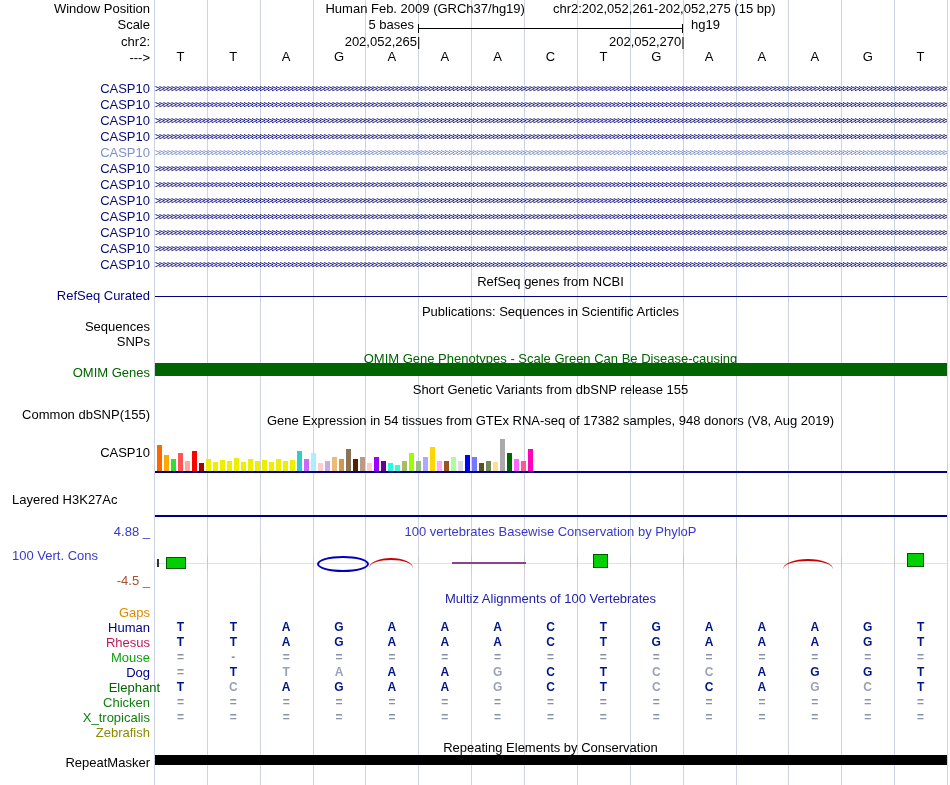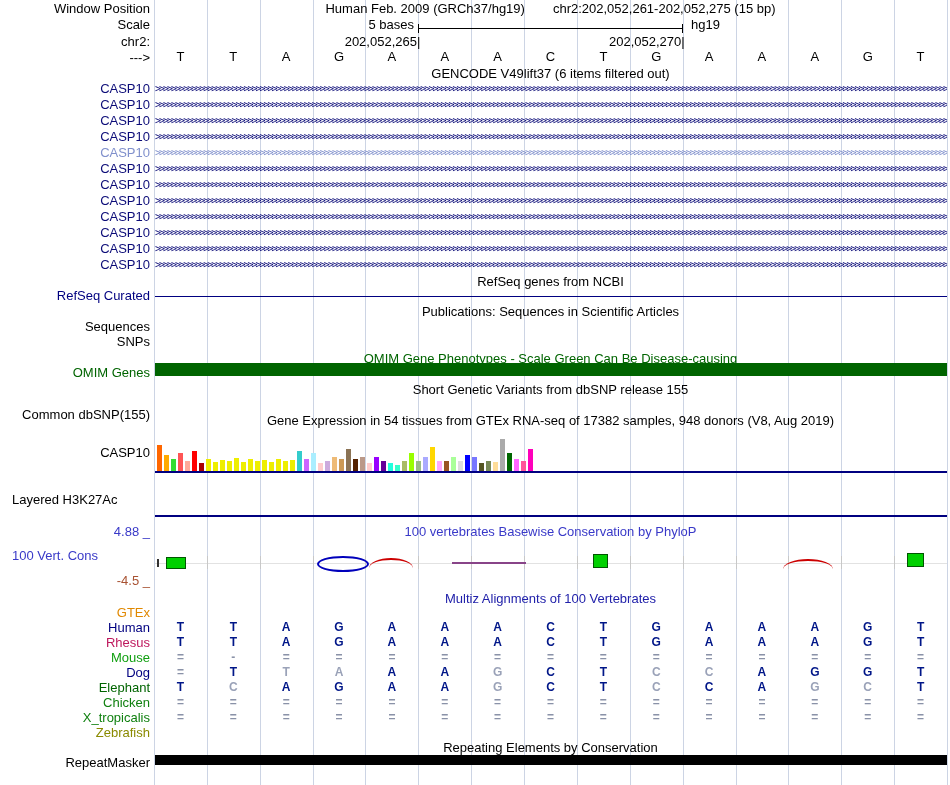--- a/index.html
+++ b/index.html
@@ -54,21 +54,20 @@
   <div class="gutter" style="top:18px">Scale</div>
   <div class="rtick" style="left:414px;top:18px">5 bases</div>
   <div class="abs" style="left:418px;top:28px;width:264px;border-top:1px solid #000"></div>
   <div class="abs" style="left:418px;top:24px;width:1px;height:9px;background:#000"></div>
   <div class="abs" style="left:682px;top:24px;width:1px;height:9px;background:#000"></div>
   <div class="abs" style="left:691px;top:18px;font-size:13px;line-height:13px">hg19</div>
 
   <div class="gutter" style="top:35px">chr2:</div>
   <div class="gutter" style="top:51px">---&gt;</div>
 
-  <div class="heading" style="top:67px">GENCODE V49lift37 (6 items filtered out)</div>
   <div class="heading" style="top:305px">Publications: Sequences in Scientific Articles</div>
   <div class="heading" style="top:275px">RefSeq genes from NCBI</div>
   <div class="heading c-green" style="top:352px">OMIM Gene Phenotypes - Scale Green Can Be Disease-causing</div>
   <div class="heading" style="top:383px">Short Genetic Variants from dbSNP release 155</div>
   <div class="heading" style="top:414px">Gene Expression in 54 tissues from GTEx RNA-seq of 17382 samples, 948 donors (V8, Aug 2019)</div>
   <div class="heading c-blue" style="top:525px">100 vertebrates Basewise Conservation by PhyloP</div>
   <div class="heading c-mblue" style="top:592px">Multiz Alignments of 100 Vertebrates</div>
   <div class="heading" style="top:741px">Repeating Elements by Conservation</div>
 
   <div class="gutter c-navy" style="top:289px">RefSeq Curated</div>
@@ -202,21 +201,21 @@
     <div class="ptick" style="left: 841.267px; top: 556px; height: 13px;"></div>
     <div class="ptick" style="left: 894.133px; top: 556px; height: 13px;"></div>
     <div class="abs" style="left: 157px; top: 559px; width: 2px; height: 8px; background: rgb(51, 51, 51);"></div>
     <div class="abs" style="left: 166px; top: 557px; width: 18px; height: 10px; background: rgb(0, 208, 0); border: 1px solid rgb(0, 85, 0);"></div>
     <div class="abs" style="left: 317px; top: 556px; width: 48px; height: 12px; border: 2px solid rgb(0, 0, 187); border-radius: 50%;"></div>
     <div class="abs" style="left: 369px; top: 558px; width: 44px; height: 8px; border-top: 2px solid rgb(204, 0, 0); border-radius: 50% 50% 0px 0px / 100% 100% 0px 0px;"></div>
     <div class="abs" style="left: 452px; top: 562px; width: 74px; height: 2px; background: rgb(136, 68, 136);"></div>
     <div class="abs" style="left: 593px; top: 554px; width: 13px; height: 12px; background: rgb(0, 208, 0); border: 1px solid rgb(0, 85, 0);"></div>
     <div class="abs" style="left: 783px; top: 559px; width: 50px; height: 8px; border-top: 2px solid rgb(204, 0, 0); border-radius: 50% 50% 0px 0px / 100% 100% 0px 0px;"></div>
     <div class="abs" style="left: 907px; top: 553px; width: 15px; height: 12px; background: rgb(0, 208, 0); border: 1px solid rgb(0, 85, 0);"></div>
-    <div class="gutter" style="top: 606px; color: rgb(224, 136, 0);">GTEx</div>
+    <div class="gutter" style="top: 606px; color: rgb(224, 136, 0);">Gaps</div>
     <div class="gutter" style="top: 621px; color: rgb(0, 0, 128);">Human</div>
     <div class="aln" style="left: 180.433px; top: 621px; color: rgb(0, 22, 136);">T</div>
     <div class="aln" style="left: 233.3px; top: 621px; color: rgb(0, 22, 136);">T</div>
     <div class="aln" style="left: 286.167px; top: 621px; color: rgb(0, 22, 136);">A</div>
     <div class="aln" style="left: 339.033px; top: 621px; color: rgb(0, 22, 136);">G</div>
     <div class="aln" style="left: 391.9px; top: 621px; color: rgb(0, 22, 136);">A</div>
     <div class="aln" style="left: 444.767px; top: 621px; color: rgb(0, 22, 136);">A</div>
     <div class="aln" style="left: 497.633px; top: 621px; color: rgb(0, 22, 136);">A</div>
     <div class="aln" style="left: 550.5px; top: 621px; color: rgb(0, 22, 136);">C</div>
     <div class="aln" style="left: 603.367px; top: 621px; color: rgb(0, 22, 136);">T</div>
@@ -267,21 +266,21 @@
     <div class="aln" style="left: 444.767px; top: 666px; color: rgb(0, 22, 136);">A</div>
     <div class="aln" style="left: 497.633px; top: 666px; color: rgb(154, 162, 184);">G</div>
     <div class="aln" style="left: 550.5px; top: 666px; color: rgb(0, 22, 136);">C</div>
     <div class="aln" style="left: 603.367px; top: 666px; color: rgb(0, 22, 136);">T</div>
     <div class="aln" style="left: 656.233px; top: 666px; color: rgb(154, 162, 184);">C</div>
     <div class="aln" style="left: 709.1px; top: 666px; color: rgb(154, 162, 184);">C</div>
     <div class="aln" style="left: 761.967px; top: 666px; color: rgb(0, 22, 136);">A</div>
     <div class="aln" style="left: 814.833px; top: 666px; color: rgb(0, 22, 136);">G</div>
     <div class="aln" style="left: 867.7px; top: 666px; color: rgb(0, 22, 136);">G</div>
     <div class="aln" style="left: 920.567px; top: 666px; color: rgb(0, 22, 136);">T</div>
-    <div class="gutter" style="top: 681px; color: rgb(0, 100, 0);">Elephant</div>
+    <div class="gutter" style="top: 681px; color: rgb(0, 100, 0); padding-left: 10px;">Elephant</div>
     <div class="aln" style="left: 180.433px; top: 681px; color: rgb(0, 22, 136);">T</div>
     <div class="aln" style="left: 233.3px; top: 681px; color: rgb(154, 162, 184);">C</div>
     <div class="aln" style="left: 286.167px; top: 681px; color: rgb(0, 22, 136);">A</div>
     <div class="aln" style="left: 339.033px; top: 681px; color: rgb(0, 22, 136);">G</div>
     <div class="aln" style="left: 391.9px; top: 681px; color: rgb(0, 22, 136);">A</div>
     <div class="aln" style="left: 444.767px; top: 681px; color: rgb(0, 22, 136);">A</div>
     <div class="aln" style="left: 497.633px; top: 681px; color: rgb(154, 162, 184);">G</div>
     <div class="aln" style="left: 550.5px; top: 681px; color: rgb(0, 22, 136);">C</div>
     <div class="aln" style="left: 603.367px; top: 681px; color: rgb(0, 22, 136);">T</div>
     <div class="aln" style="left: 656.233px; top: 681px; color: rgb(154, 162, 184);">C</div>

